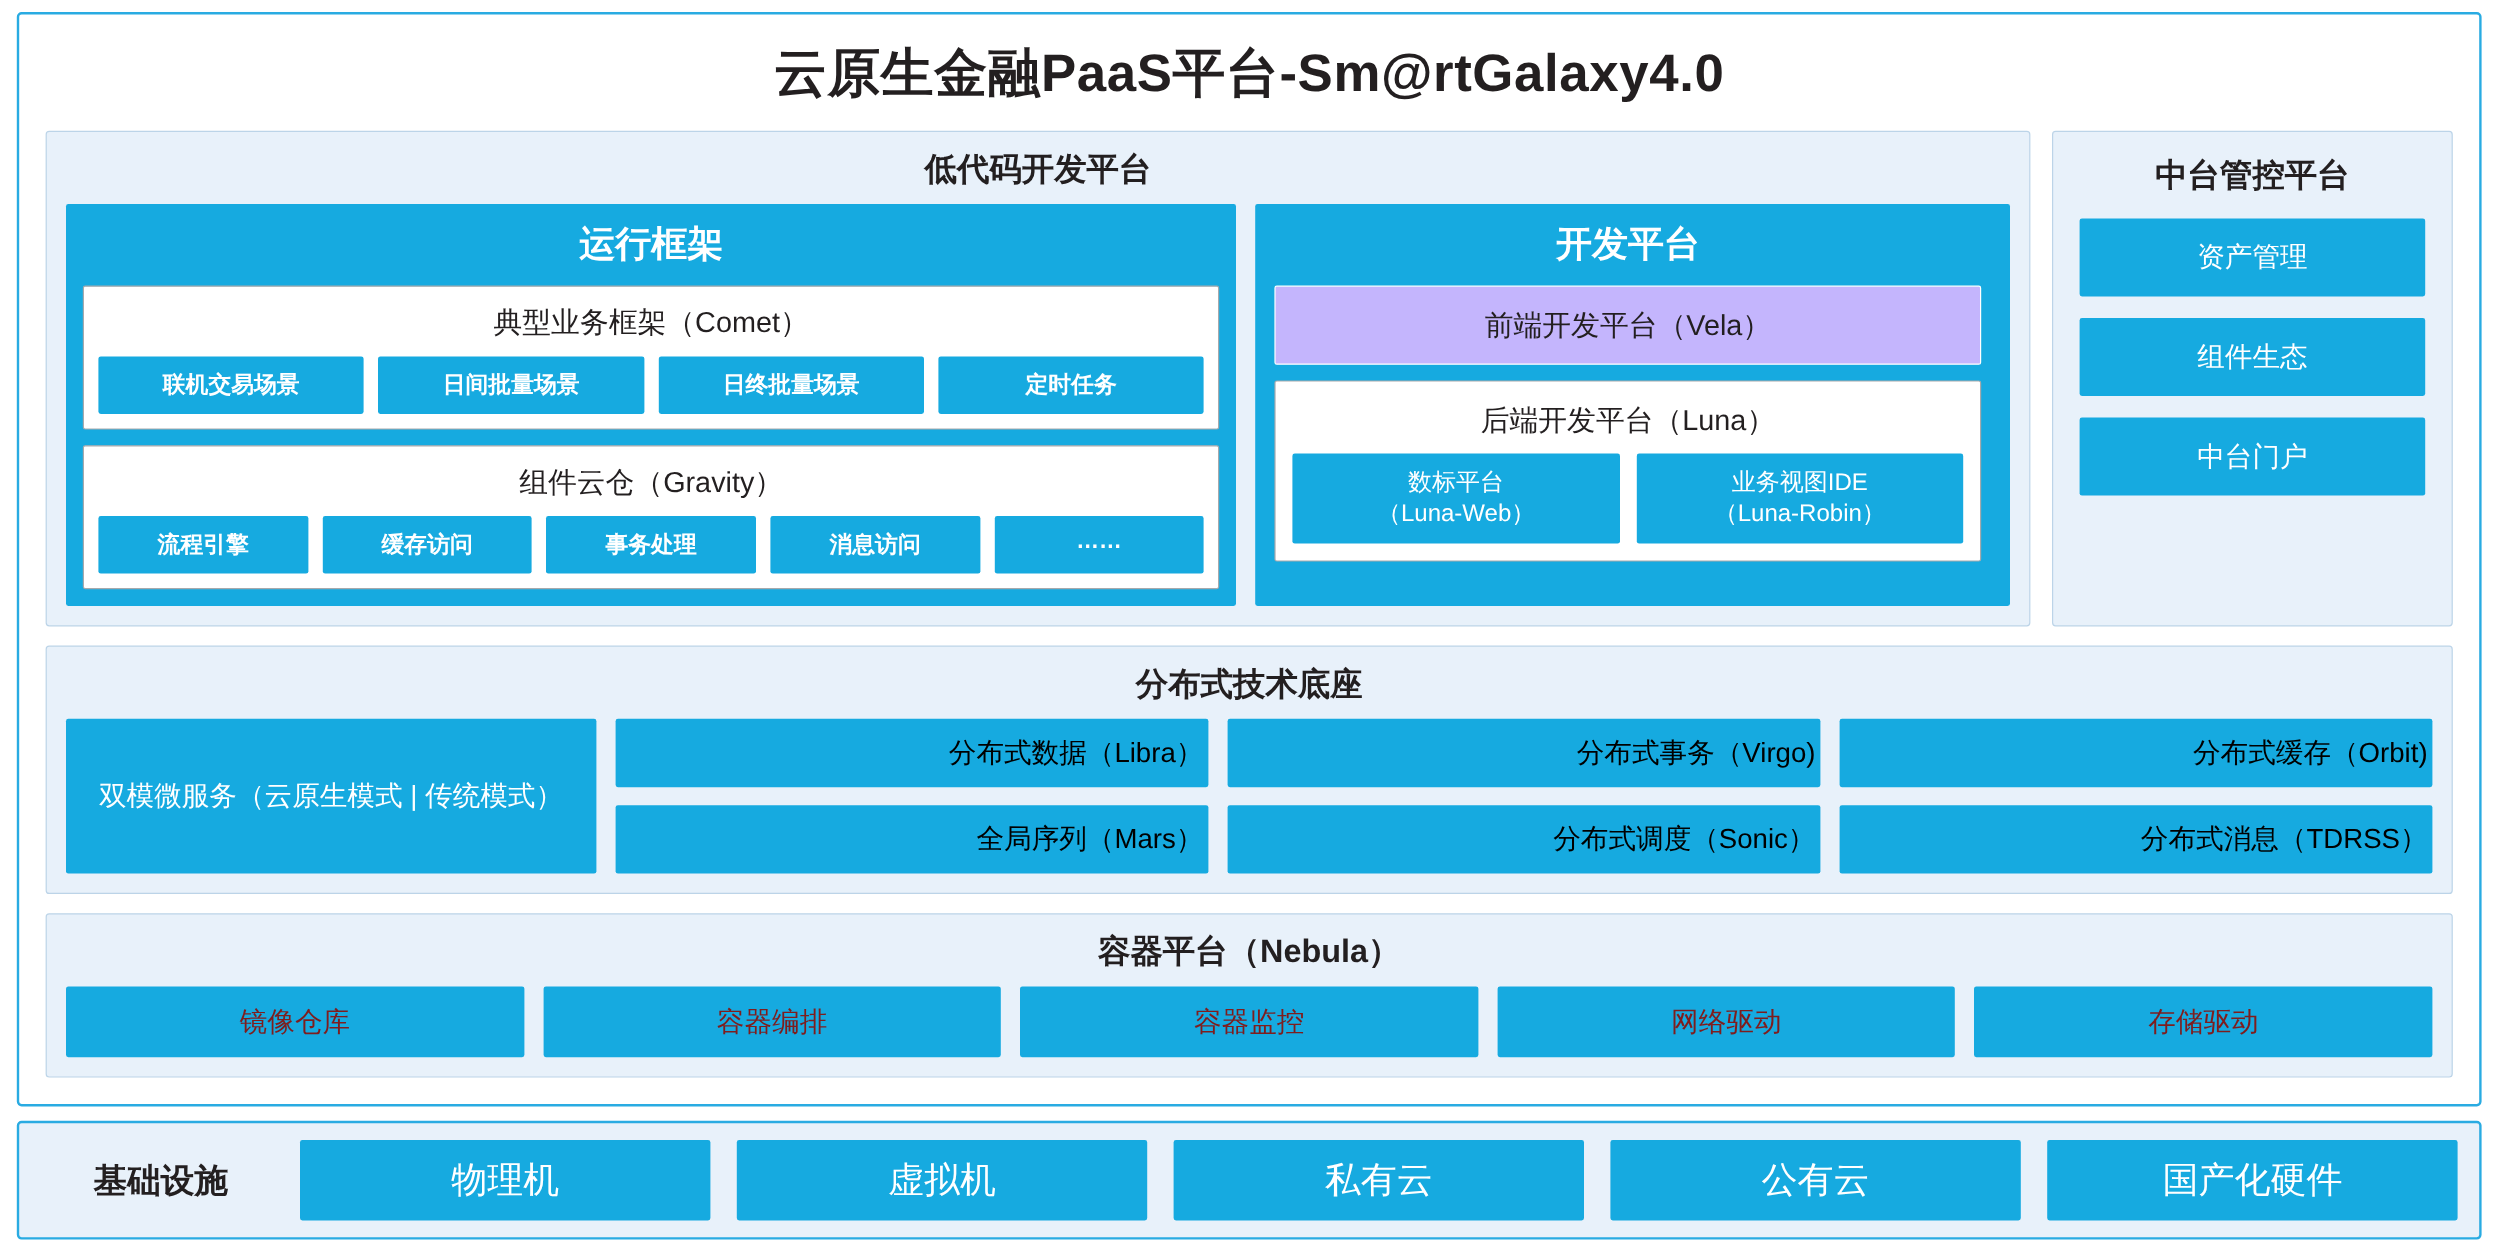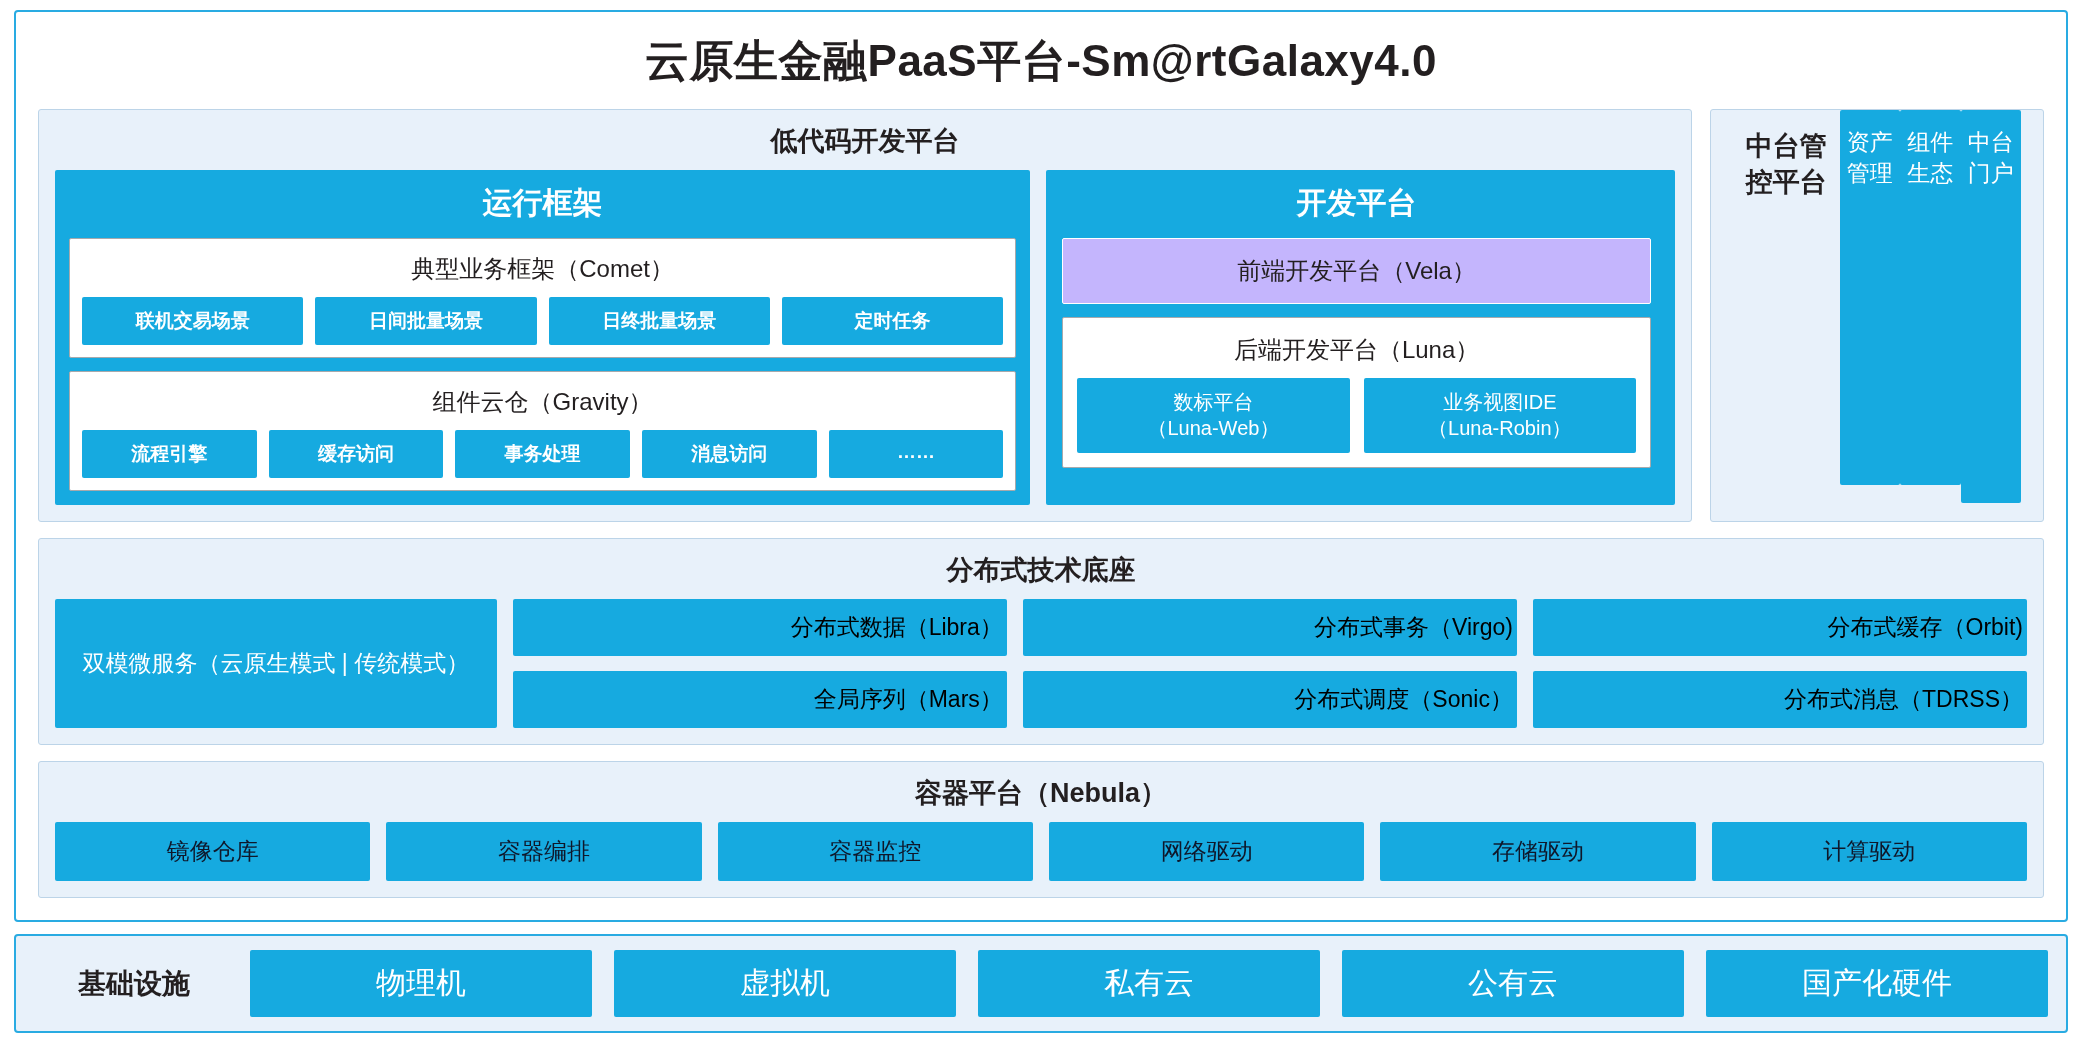--- a/index.html
+++ b/index.html
@@ -155,21 +155,21 @@
     flex: 1 1 0;
     padding: 11px 4px;
     line-height: 1.32;
     box-sizing: border-box;
   }
   
   .control {
     flex: 0 0 334px;
     padding: 0 22px 18px 22px;
     display: flex;
-    flex-direction: row;
+    flex-direction: column;
   }
   .control .panel-title { padding-top: 18px; padding-bottom: 18px; }
   .control-chip {
     background: #16aae0;
     color: #ffffff;
     font-size: 23px;
     text-align: center;
     padding: 17px 0;
     border-radius: 2px;
     margin-bottom: 18px;
@@ -220,21 +220,21 @@
     margin-top: 16px;
     padding: 0 16px 16px 16px;
   }
   .cp-row {
     display: flex;
     gap: 16px;
   }
   .cp-cell {
     flex: 1 1 0;
     background: #16aae0;
-    color: #0f172a;
+    color: #7f1d1d;
     font-size: 23px;
     text-align: center;
     padding: 14px 4px;
     border-radius: 2px;
   }
   
   .infra {
     margin-top: 12px;
     border: 2px solid #29abe2;
     border-radius: 4px;
@@ -365,21 +365,20 @@
     </div>
 
     <div class="panel container-plat">
       <div class="panel-title">容器平台（Nebula）</div>
       <div class="cp-row">
         <div class="cp-cell">镜像仓库</div>
         <div class="cp-cell">容器编排</div>
         <div class="cp-cell">容器监控</div>
         <div class="cp-cell">网络驱动</div>
         <div class="cp-cell">存储驱动</div>
-        <div class="cp-cell">计算驱动</div>
       </div>
     </div>
 
   </div>
 
   <div class="infra">
     <div class="infra-label">基础设施</div>
     <div class="infra-cells">
       <div class="infra-cell">物理机</div>
       <div class="infra-cell">虚拟机</div>

